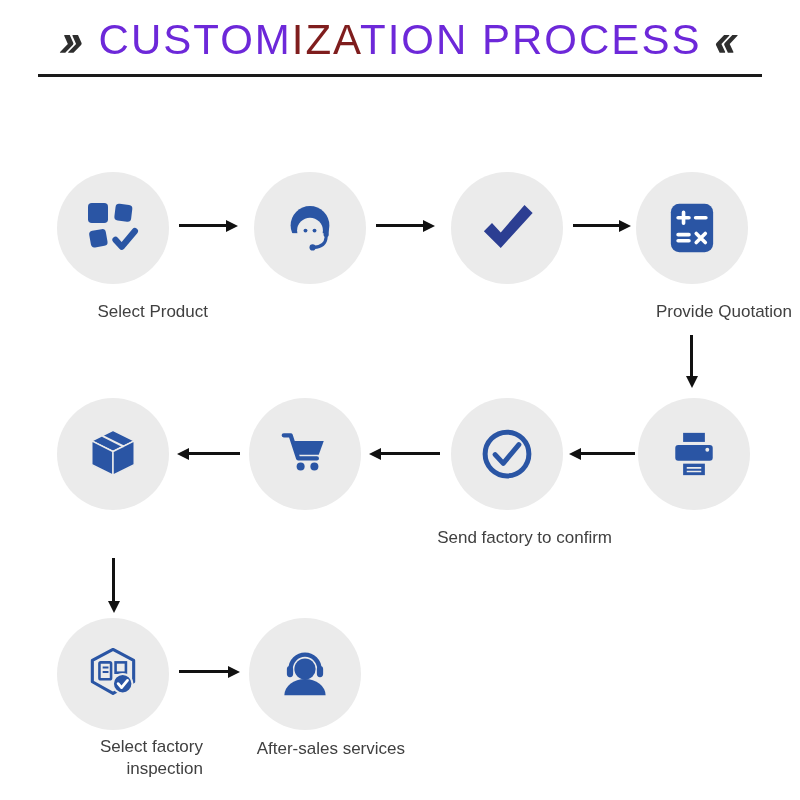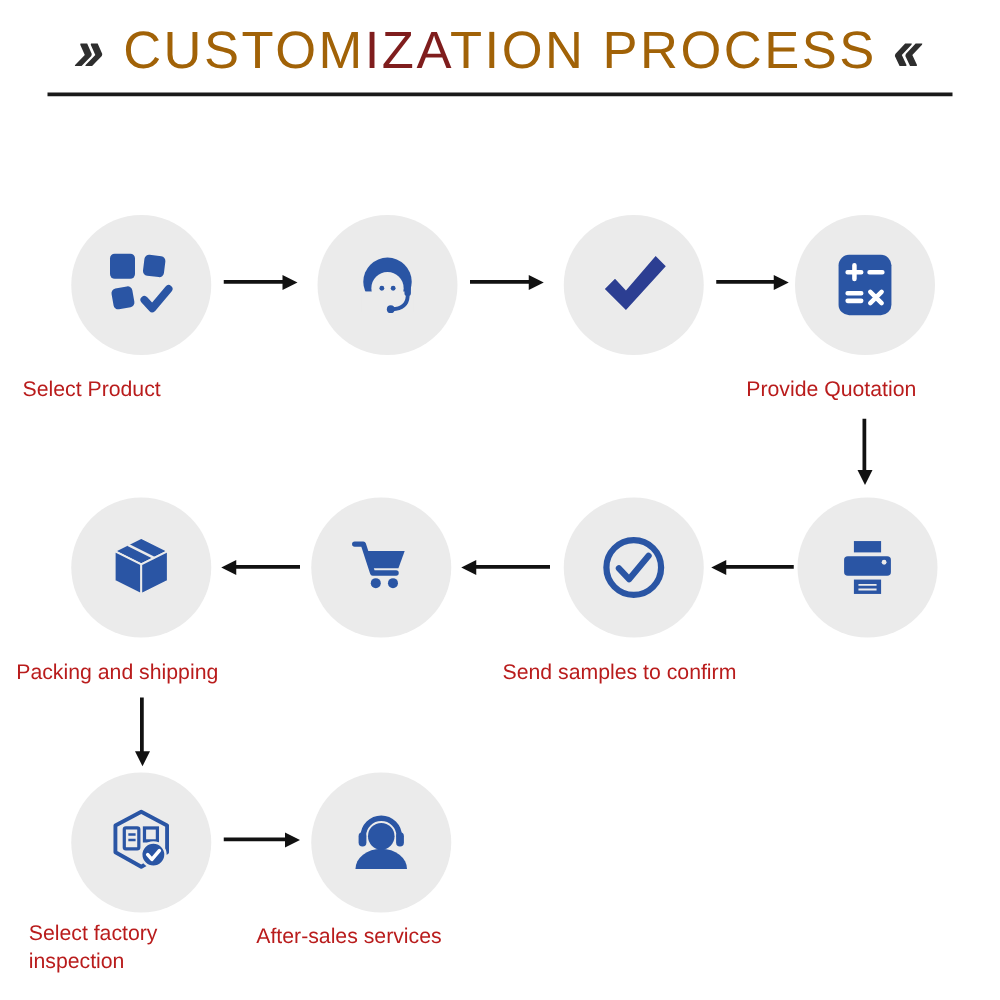--- a/index.html
+++ b/index.html
@@ -5,28 +5,28 @@
   html,body{margin:0;padding:0;background:#fff;}
   #page{position:relative;width:800px;height:800px;background:#ffffff;overflow:hidden;
         font-family:"Liberation Sans",sans-serif;}
 
   
   .title-row{position:absolute;top:10px;left:0;width:800px;height:60px;
              display:flex;align-items:center;justify-content:center;gap:14px;}
   .title-mark{font-size:46px;font-weight:700;letter-spacing:-7px;color:#2e2e2e;
               transform:skewX(-14deg);line-height:1;padding-right:7px;}
   .title-text{font-size:42px;letter-spacing:2px;color:#3a3a3a;line-height:1;white-space:pre;}
-  .tseg-dark{color:#a16207;}
+  .tseg-dark{color:#6d28d9;}
   .tseg-red{color:#7f1d1d;}
   .divider{position:absolute;top:74px;left:38px;width:724px;height:3px;background:#1a1a1a;}
 
   
   .circle{position:absolute;width:112px;height:112px;border-radius:50%;background:#ebebeb;
           display:flex;align-items:center;justify-content:center;}
-  .step-label{position:absolute;font-size:17px;color:#b91c1c;text-align:left;line-height:22px;}
+  .step-label{position:absolute;font-size:17px;color:#404040;text-align:right;line-height:22px;}
 
   
   .arrow{position:absolute;background:#111;}
   .arrow-right{height:3px;}
   .arrow-right::after{content:"";position:absolute;right:-11px;top:50%;transform:translateY(-50%);
     border-left:12px solid #111;border-top:6px solid transparent;border-bottom:6px solid transparent;}
   .arrow-left{height:3px;}
   .arrow-left::before{content:"";position:absolute;left:-11px;top:50%;transform:translateY(-50%);
     border-right:12px solid #111;border-top:6px solid transparent;border-bottom:6px solid transparent;}
   .arrow-down{width:3px;}
@@ -112,22 +112,21 @@
   </div>
   <div class="circle" style="left:57px;top:398px;">
     <svg width="60" height="60" viewBox="0 0 48 48">
       <polygon points="24,5 41,13.5 24,22 7,13.5" fill="#2a55a4" stroke="#ebebeb" stroke-width="1.2"></polygon>
       <polygon points="7,13.5 24,22 24,41 7,32.5" fill="#2a55a4" stroke="#ebebeb" stroke-width="1.2"></polygon>
       <polygon points="41,13.5 24,22 24,41 41,32.5" fill="#2a55a4" stroke="#ebebeb" stroke-width="1.2"></polygon>
       <path d="M15.5 9.5 L32.5 18" stroke="#ebebeb" stroke-width="1.6" fill="none"></path>
     </svg>
   </div>
 
-  <div class="step-label" style="left:13px;top:527px;width:200px;">Packing and shipping</div>
-  <div class="step-label" style="left:402px;top:527px;width:210px;">Send samples to confirm</div>
+  <div class="step-label" style="left:402px;top:527px;width:210px;">Send factory to confirm</div>
 
   <div class="arrow arrow-left" style="left:580px;top:452px;width:55px;"></div>
   <div class="arrow arrow-left" style="left:380px;top:452px;width:60px;"></div>
   <div class="arrow arrow-left" style="left:188px;top:452px;width:52px;"></div>
   <div class="arrow arrow-down" style="left:112px;top:558px;height:44px;"></div>
 
   <div class="circle" style="left:57px;top:618px;">
     <svg width="62" height="62" viewBox="0 0 48 48">
       <path d="M24 5 L40 13.5 V30 L24 39 L8 30 V13.5 Z" stroke="#2a55a4" stroke-width="2.4" fill="none" stroke-linejoin="round"></path>
       <rect x="13.5" y="15" width="9" height="13" rx="1" stroke="#2a55a4" stroke-width="2" fill="none"></rect>

